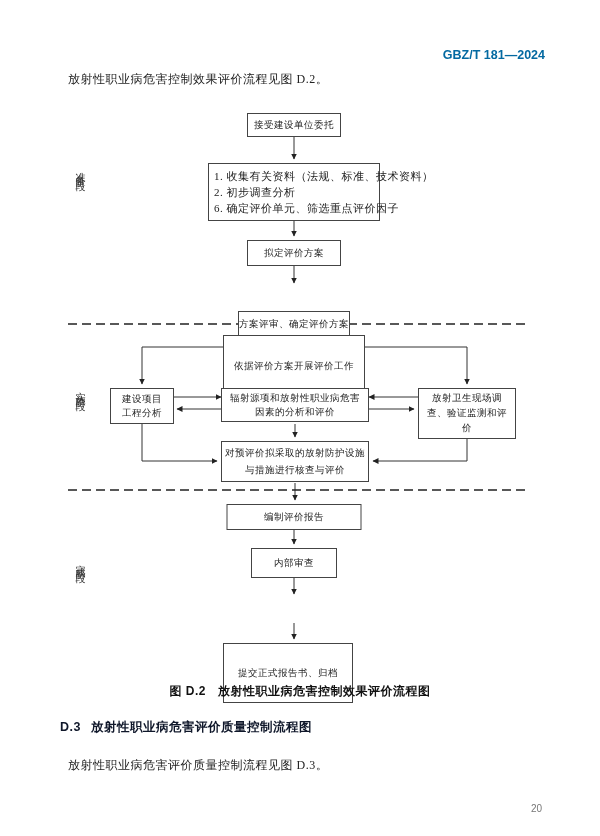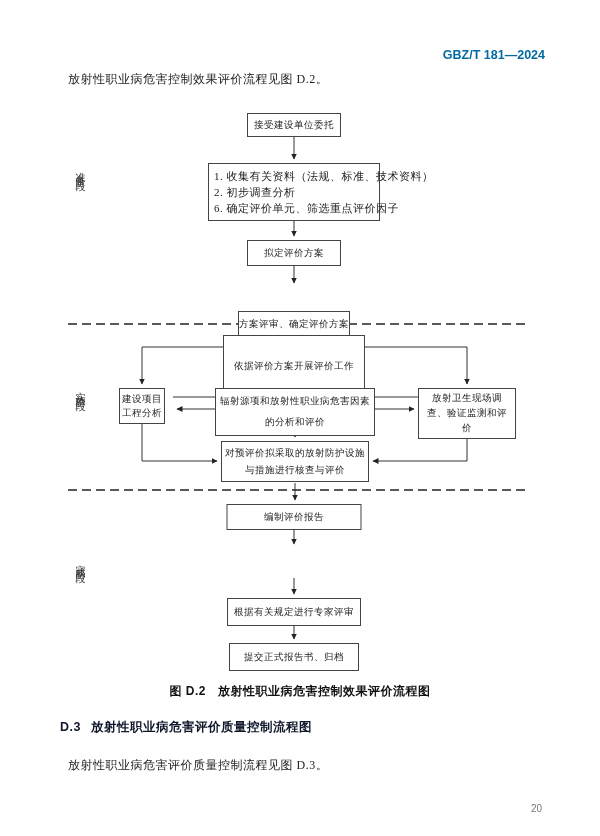--- a/index.html
+++ b/index.html
@@ -24,31 +24,31 @@
     font-size:9.5px;line-height:14px;color:#222;text-align:center;
     transform:translateX(-50%);white-space:nowrap;letter-spacing:.5px;
   }
   .b1{left:294px;top:113px;padding:4px 6px;}
   .b2{left:294px;top:163px;width:172px;text-align:left;white-space:normal;
       padding:4px 5px;font-size:11px;line-height:16px;box-sizing:border-box;}
   .b2 div{white-space:nowrap;}
   .b3{left:294px;top:240px;padding:5px 16px;}
   .b4{left:294px;top:287px;padding:5px 0;margin-top:24px;}
   .b5{left:294px;top:335px;padding:23px 10px;}
-  .b6{left:142px;top:388px;width:46px;padding:3px 0;box-sizing:border-box;}
-  .b7{left:295px;top:388px;width:160px;padding:2px 4px;white-space:normal;
-      box-sizing:border-box;line-height:21px;}
+  .b6{left:142px;top:388px;width:64px;padding:3px 0;box-sizing:border-box;}
+  .b7{left:295px;top:388px;width:148px;padding:2px 4px;white-space:normal;
+      box-sizing:border-box;line-height:14px;}
   .b8{left:467px;top:388px;width:98px;padding:2px 6px;white-space:normal;
       box-sizing:border-box;line-height:15px;}
   .b9{left:295px;top:441px;width:148px;padding:3px 2px;white-space:normal;
       box-sizing:border-box;line-height:16.5px;}
   .b10{left:294px;top:504px;width:135px;padding:5px 0;box-sizing:border-box;}
   .b11{left:294px;top:548px;padding:7px 22px;}
   .b12{left:294px;top:598px;padding:6px 6px;}
-  .b13{left:294px;top:643px;padding:6px 14px;}
+  .b13{left:288px;top:643px;padding:22px 14px;}
   .phase{
     position:absolute;left:73px;writing-mode:vertical-rl;
     font-size:10px;letter-spacing:3px;color:#333;
   }
   .ph1{top:164px;} .ph2{top:384px;} .ph3{top:556px;}
   svg.connectors{position:absolute;left:0;top:0;pointer-events:none;}
   .fig-caption{
     position:absolute;top:683px;left:0;width:600px;text-align:center;
     font-family:"Liberation Sans","DejaVu Sans",sans-serif;
     font-weight:bold;font-size:12px;color:#111;letter-spacing:.5px;
@@ -128,21 +128,21 @@
 
   <div class="fbox b6">
     <div>建设项目</div>
     <div>工程分析</div>
   </div>
 
   <div class="fbox b7">辐射源项和放射性职业病危害因素的分析和评价</div>
   <div class="fbox b8">放射卫生现场调查、验证监测和评价</div>
   <div class="fbox b9">对预评价拟采取的放射防护设施与措施进行核查与评价</div>
   <div class="fbox b10">编制评价报告</div>
-  <div class="fbox b12">根据有关规定进行专家评审</div>
+  <div class="fbox b11">内部审查</div>
   <div class="fbox b13">提交正式报告书、归档</div>
 
   <div class="fig-caption">
     <span class="sp">图 D.2</span><span>放射性职业病危害控制效果评价流程图</span>
   </div>
 
   <div class="section-heading">
     <span class="sp">D.3</span><span>放射性职业病危害评价质量控制流程图</span>
   </div>
 

